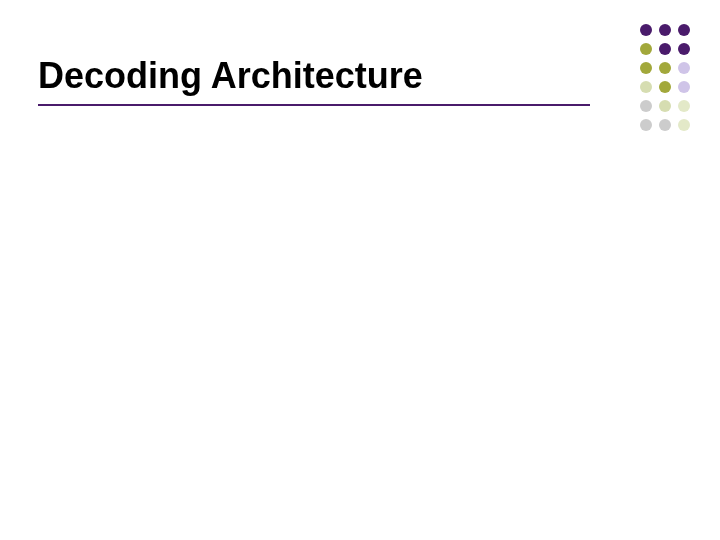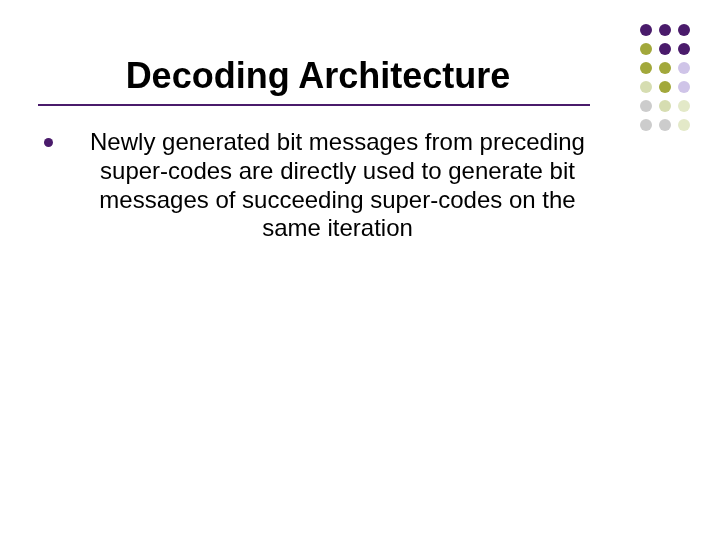--- a/index.html
+++ b/index.html
@@ -11,21 +11,20 @@
     font-family: Arial, Helvetica, sans-serif;
     color: #000000;
     overflow: hidden;
     position: relative;
   }
   .slide {
     width: 720px;
     height: 392px;
     position: relative;
     box-sizing: border-box;
-    text-align: center;
   }
   .title-area {
     position: absolute;
     left: 38px;
     top: 55px;
     width: 560px;
   }
   .title-text {
     font-size: 36px;
     font-weight: bold;
@@ -116,20 +115,14 @@
     <div class="dg c-grey"></div>
     <div class="dg c-grey"></div>
     <div class="dg c-sageL"></div>
   </div>
 
   <div class="title-area">
     <div class="title-text">Decoding Architecture</div>
   </div>
   <div class="title-underline"></div>
 
-  <div class="body-area">
-    <div class="bullet-row">
-      <div class="bullet-dot"></div>
-      <div class="bullet-text">Newly generated bit messages from preceding super-codes are directly used to generate bit messages of succeeding super-codes on the same iteration</div>
-    </div>
-  </div>
 
 </div>
 
 </body></html>

